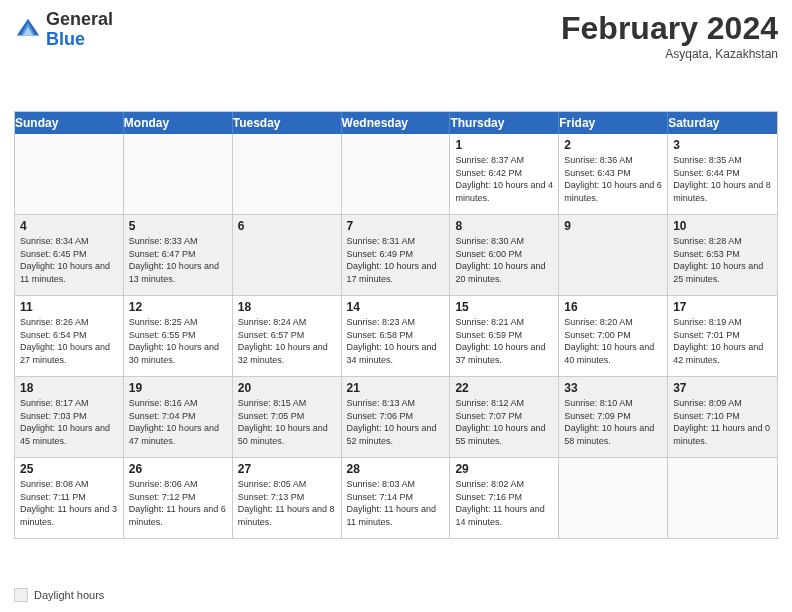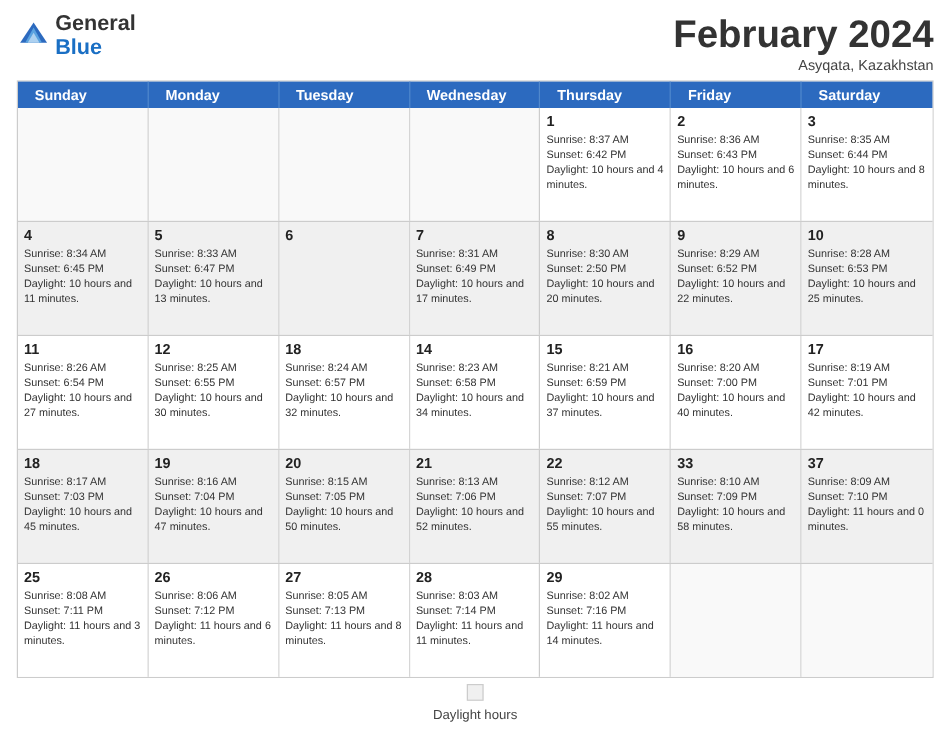--- a/index.html
+++ b/index.html
@@ -9,20 +9,21 @@
       width: 792px;
       height: 612px;
       overflow: hidden;
     }
     .page {
       width: 792px;
       height: 612px;
       padding: 10px 14px;
       display: flex;
       flex-direction: column;
+      gap: 44px;
     }
     .header {
       display: flex;
       justify-content: space-between;
       align-items: flex-start;
       margin-bottom: 6px;
     }
     .logo {
       display: flex;
       align-items: center;
@@ -59,21 +60,21 @@
     }
     .cal-header {
       display: grid;
       grid-template-columns: repeat(7, 1fr);
       background: #2c6abf;
     }
     .cal-header-cell {
       color: #fff;
       font-size: 12px;
       font-weight: bold;
-      padding: 4px 14px;
+      padding: 4px 0;
       border-right: 1px solid #5088cc;
     }
     .cal-header-cell:last-child { border-right: none; }
     .cal-body {
       flex: 1;
       display: flex;
       flex-direction: column;
     }
     .cal-row {
       display: grid;
@@ -105,21 +106,20 @@
       color: #333;
       line-height: 1.4;
     }
     .legend {
       display: flex;
       align-items: center;
       gap: 6px;
       margin-top: 5px;
       font-size: 11px;
       color: #444;
-      flex-direction: column;
     }
     .legend-box {
       width: 14px;
       height: 14px;
       background: #f0f0f0;
       border: 1px solid #ccc;
       display: inline-block;
     }
   </style>
 </head>
@@ -203,30 +203,26 @@
           <div class="cal-cell shaded">
             <span class="day-num">7</span>
             <div class="cell-text">Sunrise: 8:31 AM
 Sunset: 6:49 PM
 Daylight: 10 hours
 and 17 minutes.</div>
           </div>
           <div class="cal-cell shaded">
             <span class="day-num">8</span>
             <div class="cell-text">Sunrise: 8:30 AM
-Sunset: 2:50 PM
+Sunset: 6:00 PM
 Daylight: 10 hours
 and 20 minutes.</div>
           </div>
           <div class="cal-cell shaded">
             <span class="day-num">9</span>
-            <div class="cell-text">Sunrise: 8:29 AM
-Sunset: 6:52 PM
-Daylight: 10 hours
-and 22 minutes.</div>
           </div>
           <div class="cal-cell shaded">
             <span class="day-num">10</span>
             <div class="cell-text">Sunrise: 8:28 AM
 Sunset: 6:53 PM
 Daylight: 10 hours
 and 25 minutes.</div>
           </div>
         </div>
         <div class="cal-row">

